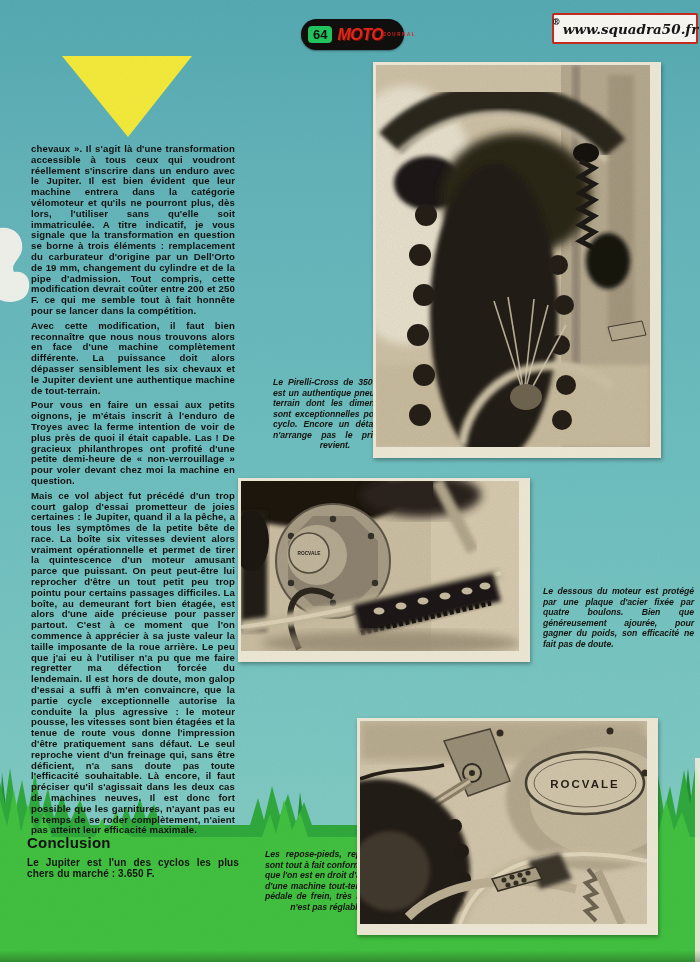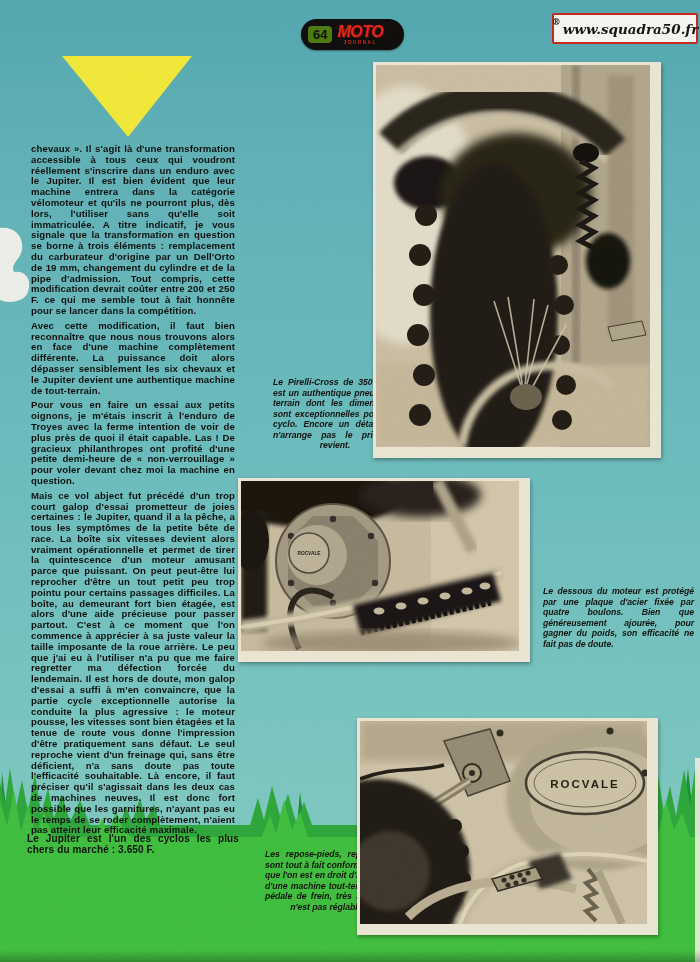--- a/index.html
+++ b/index.html
@@ -9,24 +9,24 @@
     position:relative; width:700px; height:962px; overflow:hidden;
     background:linear-gradient(180deg,#55a9b1 0%,#61b2b8 16%,#6bbcbe 42%,#76c4c1 68%,#7fc9c2 84%,#7fc9c2 100%);
   }
   
   .moto-badge{
     position:absolute; left:301px; top:19px; width:103px; height:31px;
     background:#100f0d; border-radius:16px; display:flex; align-items:center;
     padding:0 7px; gap:5px; box-shadow:0 1px 2px rgba(0,0,0,.4);
   }
   .badge-num{
-    background:#4d7c0f; color:#111; font-weight:bold; font-size:13px;
+    background:#22c55e; color:#111; font-weight:bold; font-size:13px;
     border-radius:4px; padding:1px 5px; line-height:15px;
   }
-  .badge-logo{ display:flex; flex-direction:column; align-items:center; line-height:1; }
+  .badge-logo{ display:flex; flex-direction:row; align-items:center; line-height:1; }
   .badge-moto{
     color:#e3261a; font-weight:900; font-style:italic; font-size:16px;
     letter-spacing:-.5px; text-shadow:1px 1px 0 #6f110a;
   }
   .badge-journal{ color:#e3261a; font-weight:bold; font-size:4.5px; letter-spacing:1.6px; margin-top:1px; }
   .watermark{
     position:absolute; left:552px; top:13px; width:146px; height:31px;
     background:#f7f6f0; border:2.5px solid #c8291f; border-radius:2px;
     display:flex; align-items:center; justify-content:center; gap:2px;
     font-family:"DejaVu Serif", serif; font-style:italic; font-weight:bold;
@@ -113,20 +113,21 @@
   </svg>
 
   <div class="article">
     <p>chevaux ». Il s'agit là d'une transformation accessible à tous ceux qui voudront réellement s'inscrire dans un enduro avec le Jupiter. Il est bien évident que leur machine entrera dans la catégorie vélomoteur et qu'ils ne pourront plus, dès lors, l'utiliser sans qu'elle soit immatriculée. A titre indicatif, je vous signale que la transformation en question se borne à trois éléments : remplacement du carburateur d'origine par un Dell'Orto de 19 mm, changement du cylindre et de la pipe d'admission. Tout compris, cette modification devrait coûter entre 200 et 250 F. ce qui me semble tout à fait honnête pour se lancer dans la compétition.</p>
     <p>Avec cette modification, il faut bien reconnaître que nous nous trouvons alors en face d'une machine complètement différente. La puissance doit alors dépasser sensiblement les six chevaux et le Jupiter devient une authentique machine de tout-terrain.</p>
     <p>Pour vous en faire un essai aux petits oignons, je m'étais inscrit à l'enduro de Troyes avec la ferme intention de voir de plus près de quoi il était capable. Las ! De gracieux philanthropes ont profité d'une petite demi-heure de « non-verrouillage » pour voler devant chez moi la machine en question.</p>
     <p>Mais ce vol abject fut précédé d'un trop court galop d'essai prometteur de joies certaines : le Jupiter, quand il a la pêche, a tous les symptômes de la petite bête de race. La boîte six vitesses devient alors vraiment opérationnelle et permet de tirer la quintescence d'un moteur amusant parce que puissant. On peut peut-être lui reprocher d'être un tout petit peu trop pointu pour certains passages difficiles. La boîte, au demeurant fort bien étagée, est alors d'une aide précieuse pour passer partout. C'est à ce moment que l'on commence à apprécier à sa juste valeur la taille imposante de la roue arrière. Le peu que j'ai eu à l'utiliser n'a pu que me faire regretter ma défection forcée du lendemain. Il est hors de doute, mon galop d'essai a suffi à m'en convaincre, que la partie cycle exceptionnelle autorise la conduite la plus agressive : le moteur pousse, les vitesses sont bien étagées et la tenue de route vous donne l'impression d'être pratiquement sans défaut. Le seul reproche vient d'un freinage qui, sans être déficient, n'a sans doute pas toute l'efficacité souhaitable. Là encore, il faut préciser qu'il s'agissait dans les deux cas de machines neuves. Il est donc fort possible que les garnitures, n'ayant pas eu le temps de se roder complètement, n'aient pas atteint leur efficacité maximale.</p>
   </div>
 
   <div class="conclusion">
+    <h2>Conclusion</h2>
     <p>Le Jupiter est l'un des cyclos les plus chers du marché : 3.650 F.</p>
   </div>
 
   <div class="caption cap-1 cap-last-center">Le Pirelli-Cross de 350 × 18 est un authentique pneu tout-terrain dont les dimensions sont exceptionnelles pour un cyclo. Encore un détail qui n'arrange pas le prix de revient.</div>
   <div class="caption cap-2">Le dessous du moteur est protégé par une plaque d'acier fixée par quatre boulons. Bien que généreusement ajourée, pour gagner du poids, son efficacité ne fait pas de doute.</div>
   <div class="caption cap-3 cap-last-center">Les repose-pieds, repliables, sont tout à fait conformes à ce que l'on est en droit d'attendre d'une machine tout-terrain. La pédale de frein, très robuste, n'est pas réglable.</div>
 
   <div class="photo ph-1">
     <svg width="274" height="382" viewBox="0 0 274 382">
       <defs>

